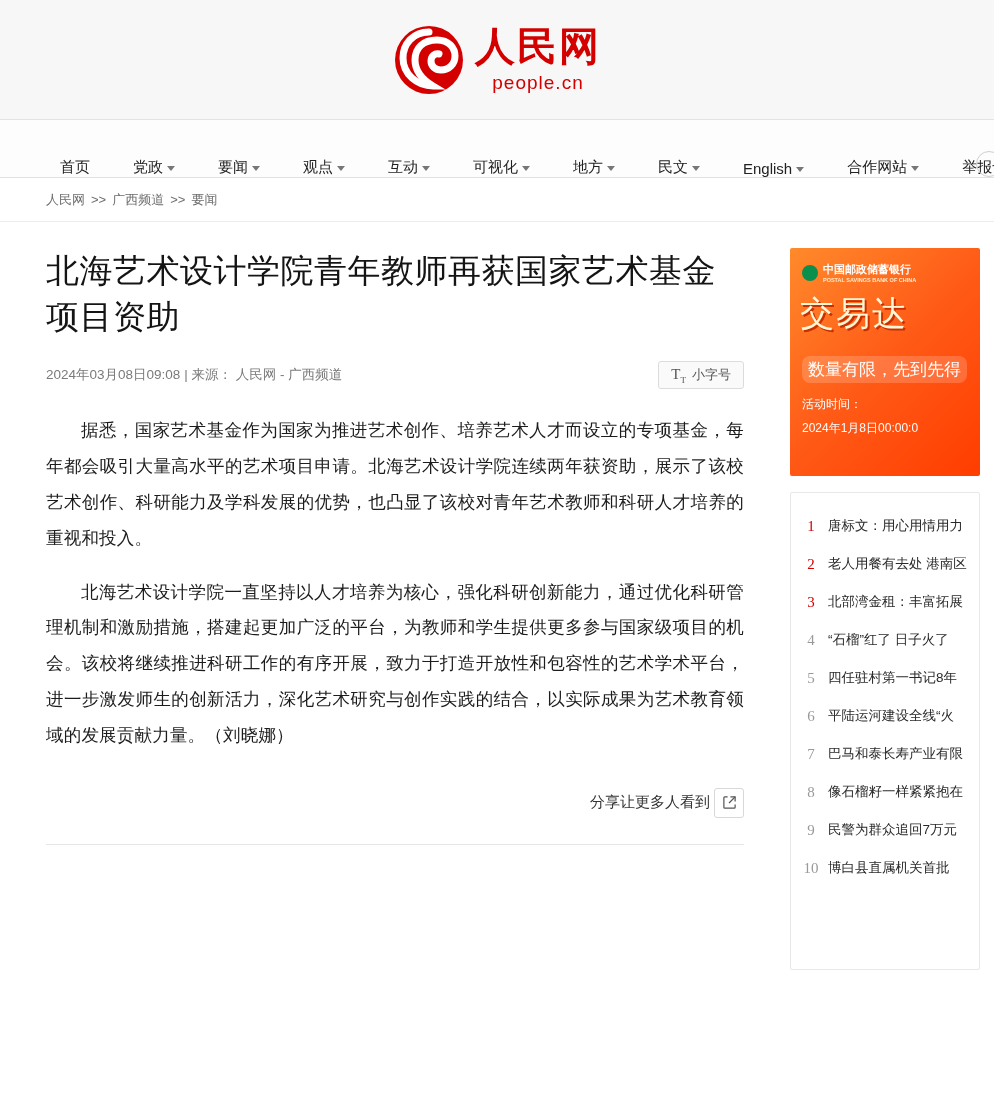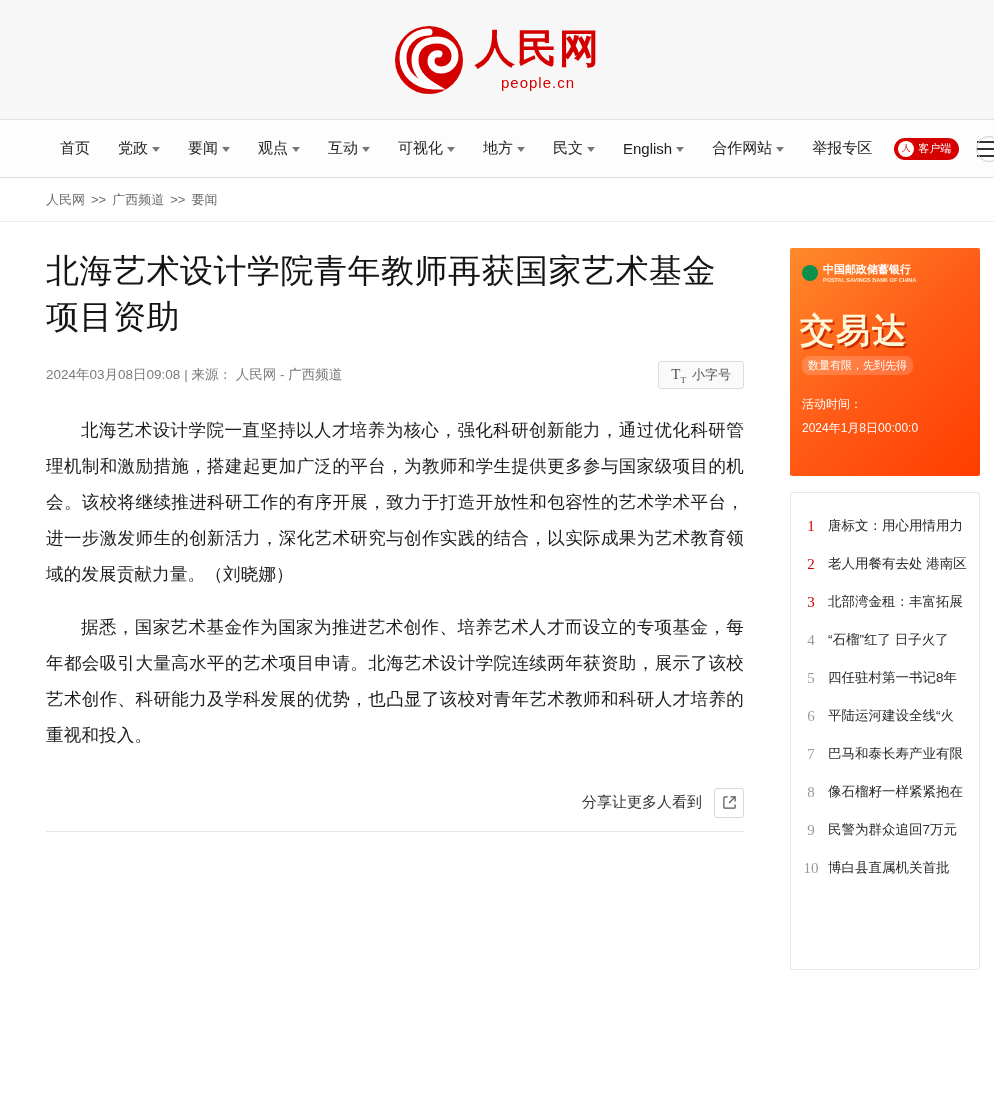--- a/index.html
+++ b/index.html
@@ -36,36 +36,36 @@
     position: relative;
   }
   .logo-text-main {
     font-size: 40px;
     font-weight: bold;
     color: #d40000;
     letter-spacing: 2px;
     line-height: 1;
   }
   .logo-text-sub {
-    font-size: 15px;
+    font-size: 19px;
     color: #d40000;
     letter-spacing: 1px;
     text-align: center;
     margin-top: 6px;
   }
 
   
   .navbar {
     height: 58px;
     background: #fdfdfd;
     border-bottom: 1px solid #e0e0e0;
     display: flex;
-    align-items: center;
+    align-items: flex-end;
     padding-left: 46px;
-    gap: 0px;
+    gap: 15px;
     position: relative;
   }
   .nav-item {
     font-size: 15px;
     color: #222;
     padding: 0 14px;
     white-space: nowrap;
     display: flex;
     align-items: center;
     gap: 4px;
@@ -183,23 +183,23 @@
   .editor-line {
     font-size: 15px;
     color: #333;
     text-align: right;
     margin-top: 22px;
   }
   .share-row {
     display: flex;
     align-items: center;
     justify-content: flex-end;
-    gap: 12px;
+    gap: 4px;
     margin-top: 34px;
-    padding-bottom: 13px;
+    padding-bottom: 26px;
     border-bottom: 1px solid #e6e6e6;
   }
   .share-row .txt { font-size: 15px; color: #333; }
   .share-box {
     width: 30px; height: 30px;
     border: 1px solid #d8d8d8;
     border-radius: 3px;
     display: flex; align-items: center; justify-content: center;
     cursor: pointer;
   }
@@ -225,30 +225,30 @@
     font-size: 11px; color: #fff; display: flex; align-items: center; gap: 5px;
     white-space: nowrap;
     font-weight: bold;
   }
   .ad .bank .g {
     width: 16px; height: 16px; border-radius: 50%;
     background: #0a8f4d; display: inline-block;
   }
   .ad .bank .en { font-size: 5.5px; display: block; color: #ffe9c9; }
   .ad .big {
-    position: absolute; top: 60px; left: 10px;
-    font-size: 34px; font-weight: bold;
+    position: absolute; top: 43px; left: 10px;
+    font-size: 34px; font-weight: normal;
     color: #fff7d6;
     letter-spacing: 2px;
     text-shadow: 2px 2px 0 #c92f00;
     text-align: right;
   }
   .ad .sub {
     position: absolute; top: 108px; left: 12px;
-    font-size: 11px; color: #fff;
+    font-size: 17px; color: #fff;
     background: rgba(255,255,255,0.18);
     padding: 2px 6px; border-radius: 8px;
     white-space: nowrap;
   }
   .ad .time-label {
     position: absolute; top: 148px; left: 12px;
     font-size: 12px; color: #fff; text-align: center;
   }
   .ad .t1 { position: absolute; top: 172px; left: 12px; font-size: 12px; }
   .ad .t2 { position: absolute; top: 192px; left: 12px; font-size: 16px; margin-top: 48px; }
@@ -383,22 +383,22 @@
           <span> | </span>
           <span>来源：</span>
           <span>人民网 - 广西频道</span>
         </div>
         <div class="fontsize-btn">
           <span class="tt">T<sub>T</sub></span>
           <span>小字号</span>
         </div>
       </div>
 
+      <p>据悉，国家艺术基金作为国家为推进艺术创作、培养艺术人才而设立的专项基金，每年都会吸引大量高水平的艺术项目申请。北海艺术设计学院连续两年获资助，展示了该校艺术创作、科研能力及学科发展的优势，也凸显了该校对青年艺术教师和科研人才培养的重视和投入。</p>
       <p>北海艺术设计学院一直坚持以人才培养为核心，强化科研创新能力，通过优化科研管理机制和激励措施，搭建起更加广泛的平台，为教师和学生提供更多参与国家级项目的机会。该校将继续推进科研工作的有序开展，致力于打造开放性和包容性的艺术学术平台，进一步激发师生的创新活力，深化艺术研究与创作实践的结合，以实际成果为艺术教育领域的发展贡献力量。（刘晓娜）</p>
-      <p>据悉，国家艺术基金作为国家为推进艺术创作、培养艺术人才而设立的专项基金，每年都会吸引大量高水平的艺术项目申请。北海艺术设计学院连续两年获资助，展示了该校艺术创作、科研能力及学科发展的优势，也凸显了该校对青年艺术教师和科研人才培养的重视和投入。</p>
 
 
       <div class="share-row">
         <span class="txt">分享让更多人看到</span>
         <span class="share-box">
           <svg width="15" height="15" viewBox="0 0 16 16">
             <path d="M6 2 H3 a1 1 0 0 0 -1 1 v10 a1 1 0 0 0 1 1 h10 a1 1 0 0 0 1 -1 V10" fill="none" stroke="#555" stroke-width="1.3"></path>
             <path d="M9 2 h5 v5" fill="none" stroke="#555" stroke-width="1.3"></path>
             <path d="M14 2 L7.5 8.5" fill="none" stroke="#555" stroke-width="1.3"></path>
           </svg>

